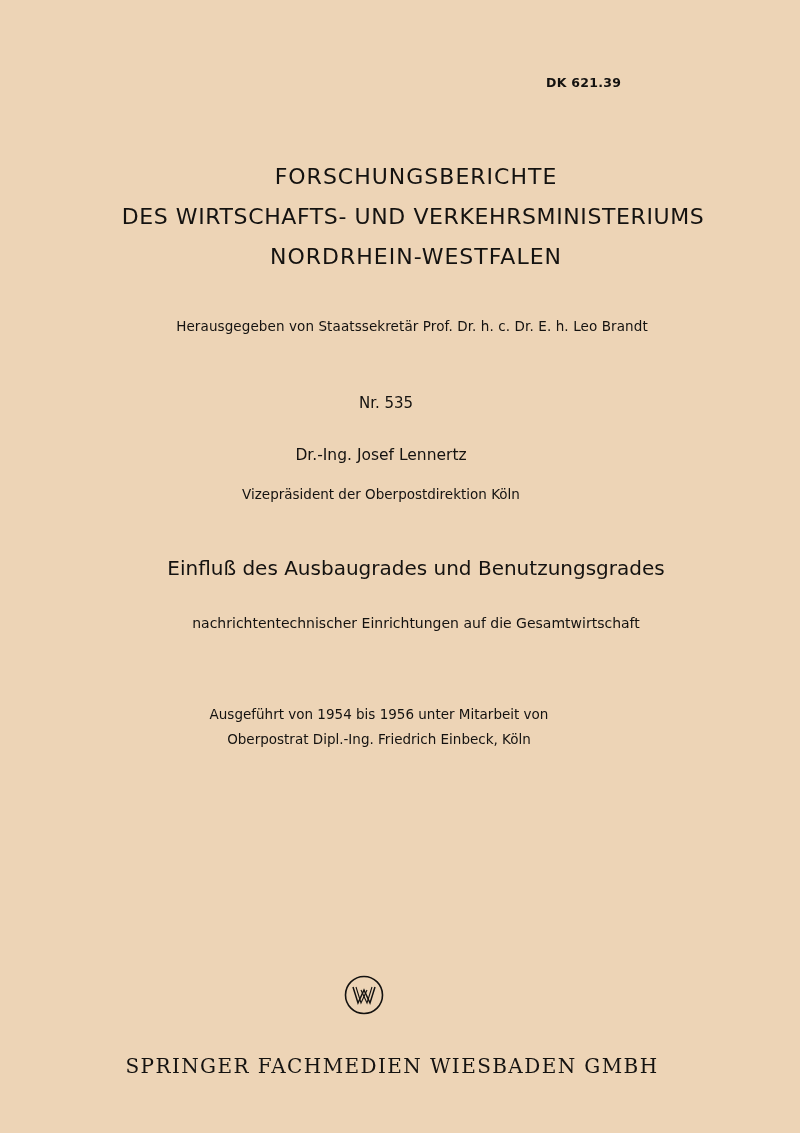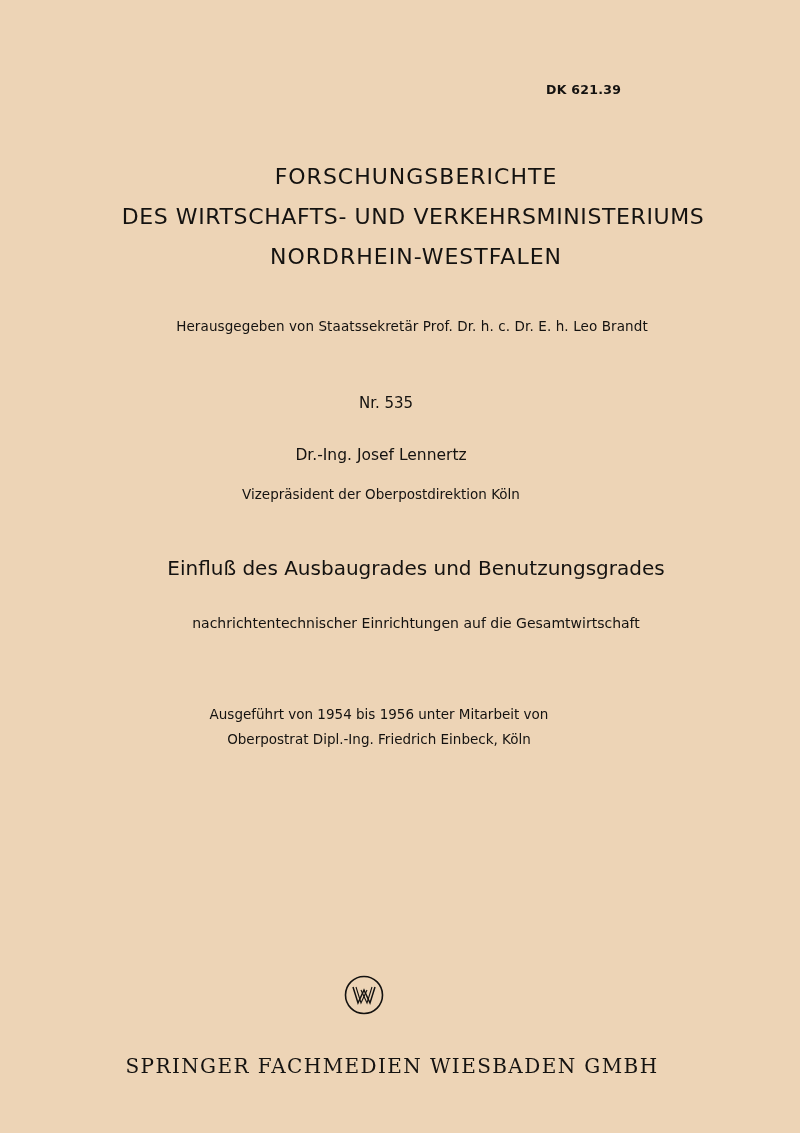--- a/index.html
+++ b/index.html
@@ -5,21 +5,21 @@
     html, body { margin: 0; padding: 0; }
     body {
       width: 800px; height: 1133px;
       background: #edd4b6;
       position: relative;
       overflow: hidden;
       color: #141210;
       font-family: "DejaVu Sans", sans-serif;
     }
     .abs { position: absolute; left: 0; width: 800px; text-align: center; white-space: nowrap; margin-left: 16px; }
-    #dk { position: absolute; left: 546px; top: 82px; font-size: 12.5px; font-weight: bold; letter-spacing: 0.3px; }
+    #dk { position: absolute; left: 546px; top: 75px; font-size: 12.5px; font-weight: bold; letter-spacing: 0.3px; }
     #series1 { top: 164px; font-size: 22px; letter-spacing: 1px; }
     #series2 { top: 204px; font-size: 22px; letter-spacing: 0.6px; left: -3px; }
     #series3 { top: 244px; font-size: 22px; letter-spacing: 1px; }
     #editor  { top: 318px; font-size: 13.5px; left: -4px; letter-spacing: 0.1px; }
     #number  { top: 394px; font-size: 15px; left: -30px; }
     #author  { top: 446px; font-size: 15.5px; left: -35px; }
     #role    { top: 486px; font-size: 13.5px; left: -35px; }
     #title1  { top: 556px; font-size: 20px; }
     #title2  { top: 615px; font-size: 14px; text-align: center; }
     #collab1 { top: 706px; font-size: 13.5px; left: -37px; }

